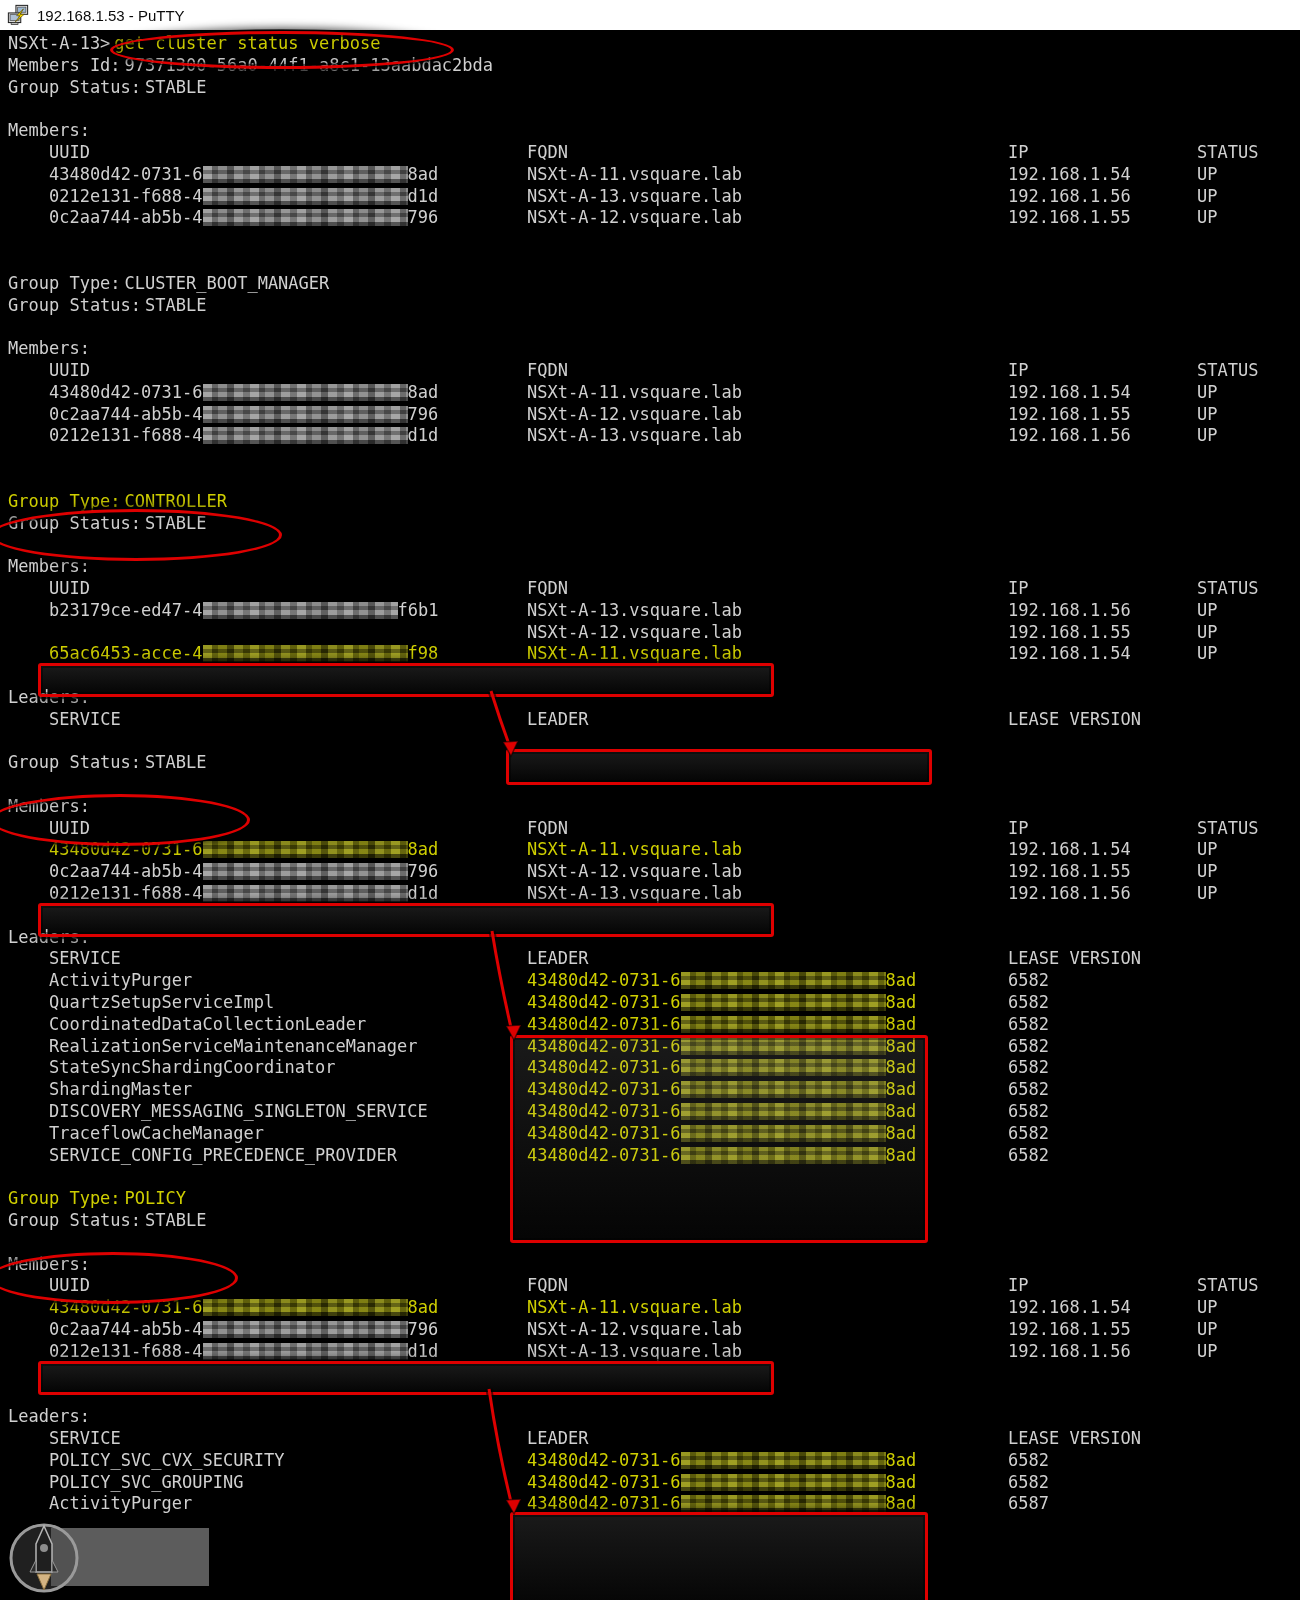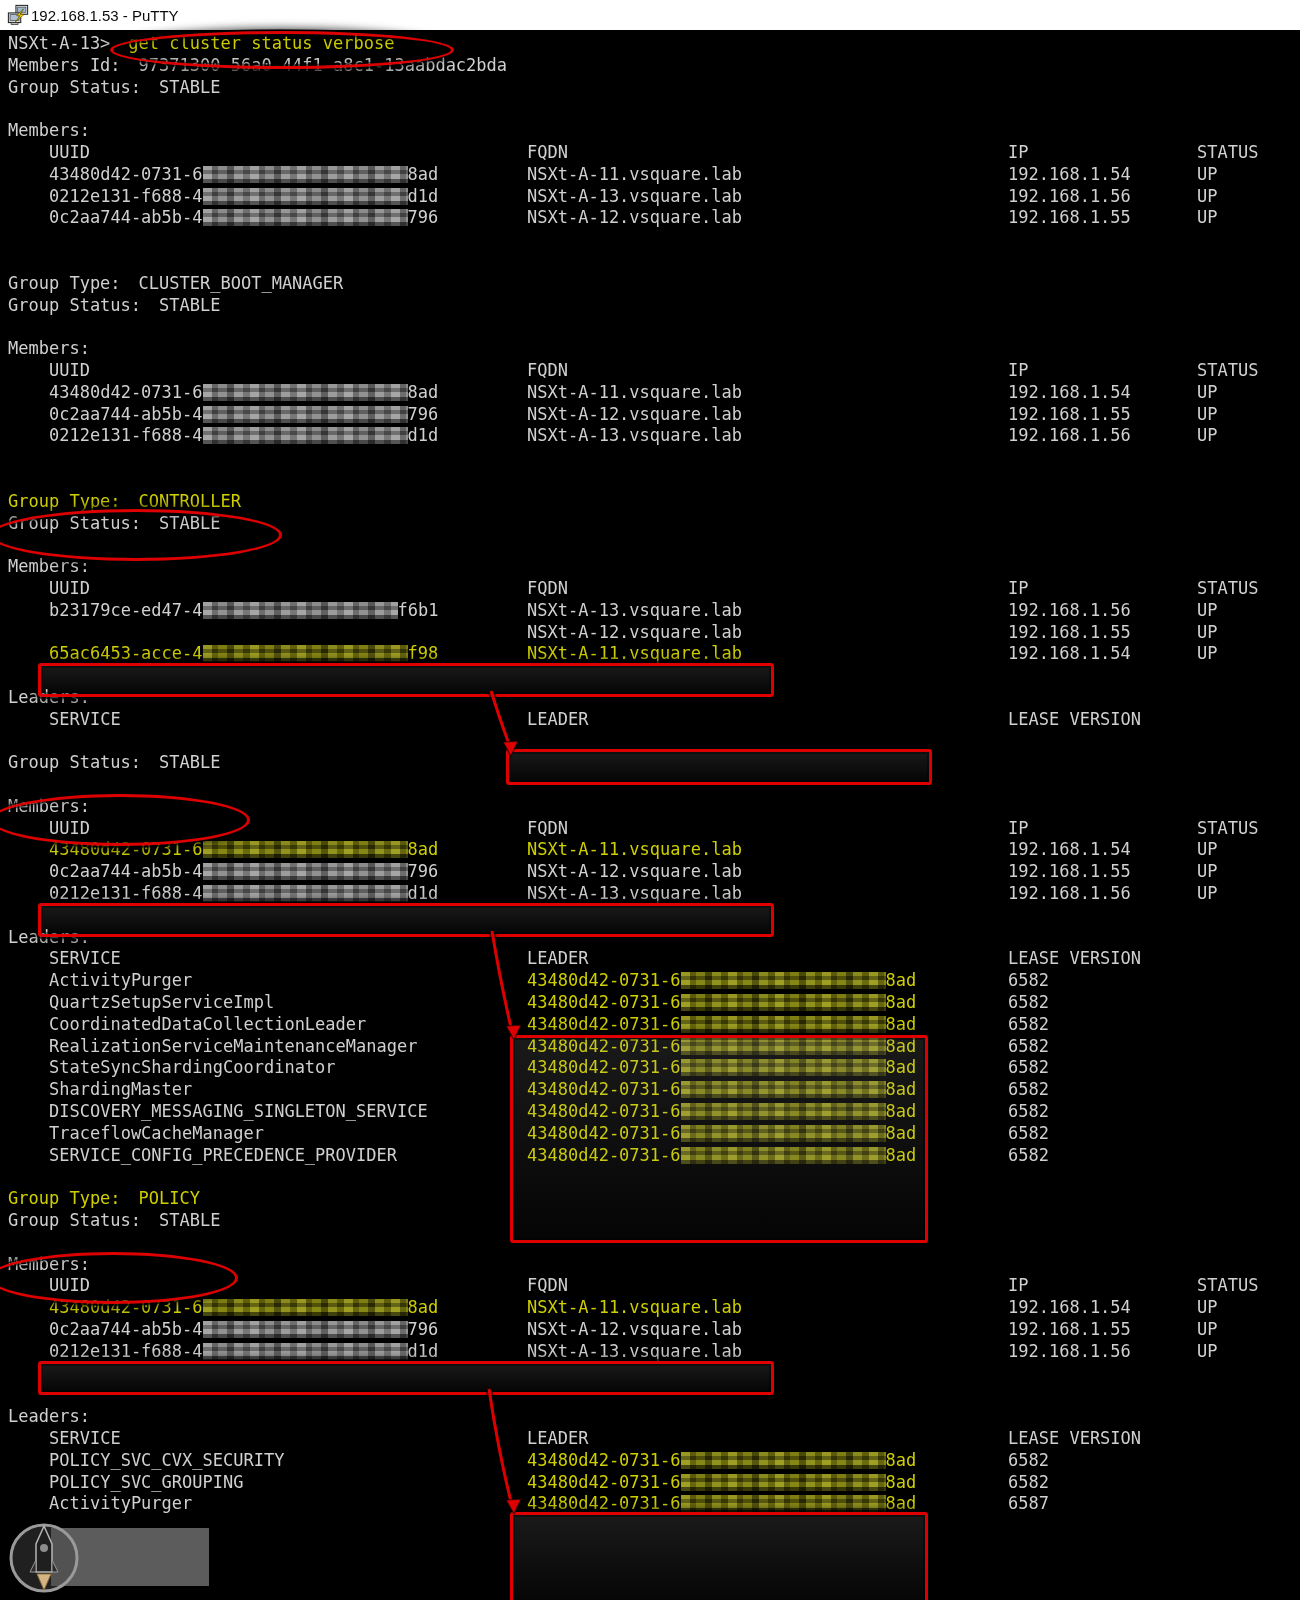--- a/index.html
+++ b/index.html
@@ -1,26 +1,26 @@
 <!DOCTYPE html>
 <html><head>
 <meta charset="utf-8">
 <style>
   html,body{margin:0;padding:0;background:#000;}
   body{width:1300px;height:1600px;overflow:hidden;position:relative;font-family:"DejaVu Sans Mono",monospace;}
   
   .titlebar{position:absolute;top:0;left:0;width:1300px;height:30px;background:#ffffff;border-bottom:2px solid #000;display:flex;align-items:center;}
   .titlebar .ticon{margin-left:7px;width:22px;height:22px;flex:0 0 auto;}
-  .titlebar .ttext{margin-left:2px;font-family:"Liberation Sans",sans-serif;font-size:15px;color:#0a0a0a;}
+  .titlebar .ttext{margin-left:8px;font-family:"Liberation Sans",sans-serif;font-size:15px;color:#0a0a0a;}
   
   .term{position:absolute;top:30px;left:0;width:1300px;height:1570px;background:#000;padding-top:3px;box-sizing:border-box;color:#d0d0d0;font-size:17px;}
   .ln{height:21.8px;line-height:21.8px;position:relative;}
   .s{position:absolute;top:0;white-space:pre;}
   .c0{left:8px}.c1{left:49px}.c2{left:527px}.c3{left:1008px}.c4{left:1197px}
-  .gap{margin-left:18px}
+  .gap{margin-left:4px}
   .y{color:#cfcf00;}
   
   .px{display:inline-block;height:17px;vertical-align:-3px;
     background-image:
       repeating-linear-gradient(0deg, rgba(0,0,0,.45) 0 4px, rgba(255,255,255,.12) 4px 9px, rgba(0,0,0,.28) 9px 13px, rgba(255,255,255,.07) 13px 17px),
       repeating-linear-gradient(90deg,#9a9a9a 0 9px,#595959 9px 15px,#838383 15px 24px,#4a4a4a 24px 31px,#8f8f8f 31px 40px,#646464 40px 47px);}
   .pxy{display:inline-block;height:17px;vertical-align:-3px;
     background-image:
       repeating-linear-gradient(0deg, rgba(0,0,0,.5) 0 4px, rgba(255,255,60,.14) 4px 9px, rgba(0,0,0,.3) 9px 13px, rgba(255,255,60,.08) 13px 17px),
       repeating-linear-gradient(90deg,#8f8f1f 0 9px,#4d4d07 9px 15px,#73730f 15px 24px,#3a3a04 24px 31px,#80801a 31px 40px,#525206 40px 47px);}

